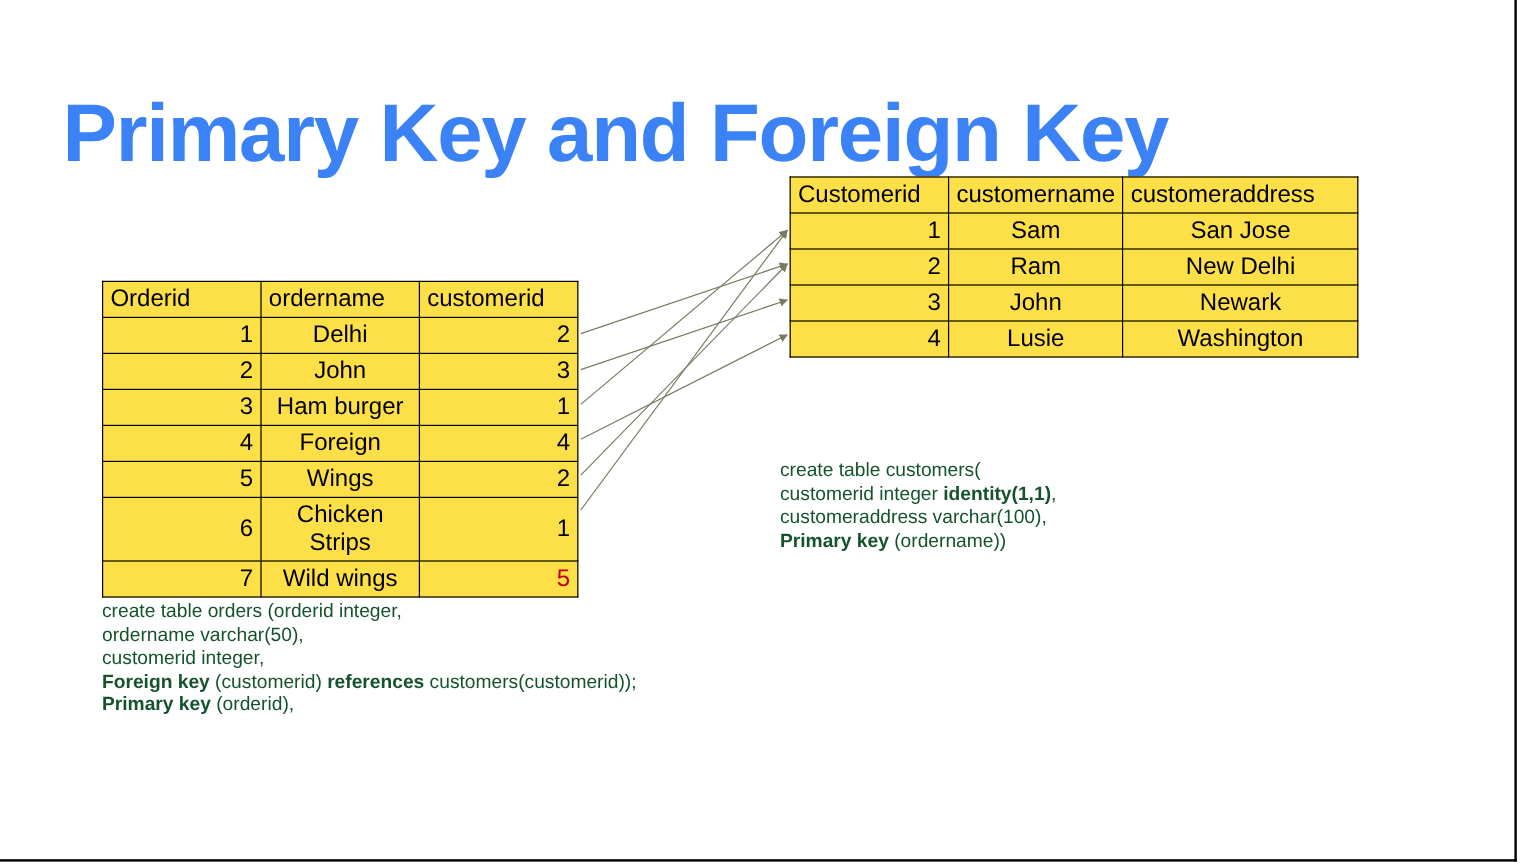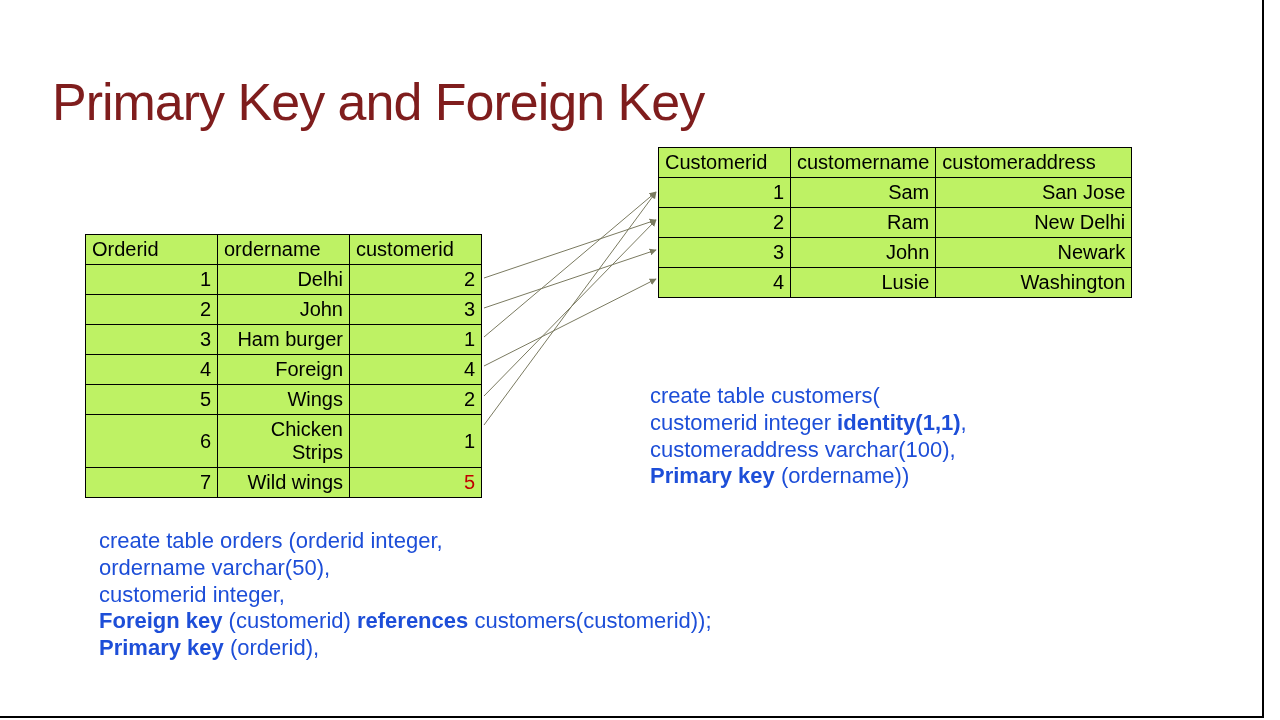--- a/index.html
+++ b/index.html
@@ -16,66 +16,66 @@
     position: relative;
     width: 1262px;
     height: 716px;
     border-right: 2px solid #000;
     border-bottom: 2px solid #000;
   }
   .title {
     position: absolute;
     left: 52px;
     top: 72px;
-    font-size: 52px;
-    font-weight: 400;
-    color: #7f1d1d;
+    font-size: 68px;
+    font-weight: 700;
+    color: #3b82f6;
     font-family: "Arial Narrow", Arial, sans-serif;
     font-stretch: condensed;
     letter-spacing: -1px;
   }
 
   table {
     border-collapse: collapse;
     position: absolute;
     font-size: 20px;
-    background: #bef264;
+    background: #fde047;
   }
   table th, table td {
     border: 1px solid #000;
     padding: 3px 6px;
     height: 23px;
   }
   table th {
     font-weight: 400;
     text-align: left;
   }
   .num { text-align: right; }
-  .txt { text-align: right; }
+  .txt { text-align: center; }
   .invalid { color: #c00000; }
 
   
   #orders-table { left: 85px; top: 234px; }
   #orders-table col.c1 { width: 132px; }
   #orders-table col.c2 { width: 132px; }
   #orders-table col.c3 { width: 132px; }
 
   
   #customers-table { left: 658px; top: 147px; }
   #customers-table col.c1 { width: 132px; }
   #customers-table col.c2 { width: 132px; }
   #customers-table col.c3 { width: 196px; }
 
   .code {
     position: absolute;
-    font-size: 22px;
+    font-size: 16px;
     line-height: 1.22;
-    color: #1d4ed8;
-  }
-  #code-orders { left: 99px; top: 500px; margin-top: 28px; }
+    color: #14532d;
+  }
+  #code-orders { left: 85px; top: 500px; }
   #code-cust   { left: 650px; top: 383px; }
 
   svg.arrows {
     position: absolute;
     left: 0; top: 0;
     width: 1262px; height: 716px;
     pointer-events: none;
   }
 </style>
 </head>

